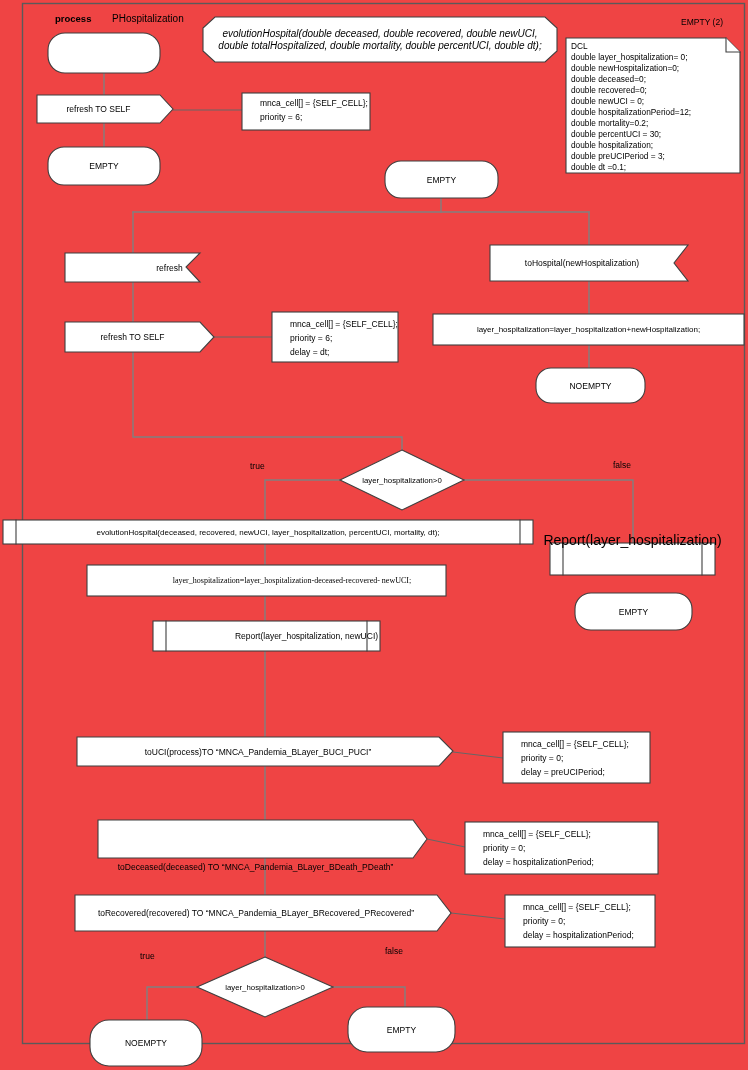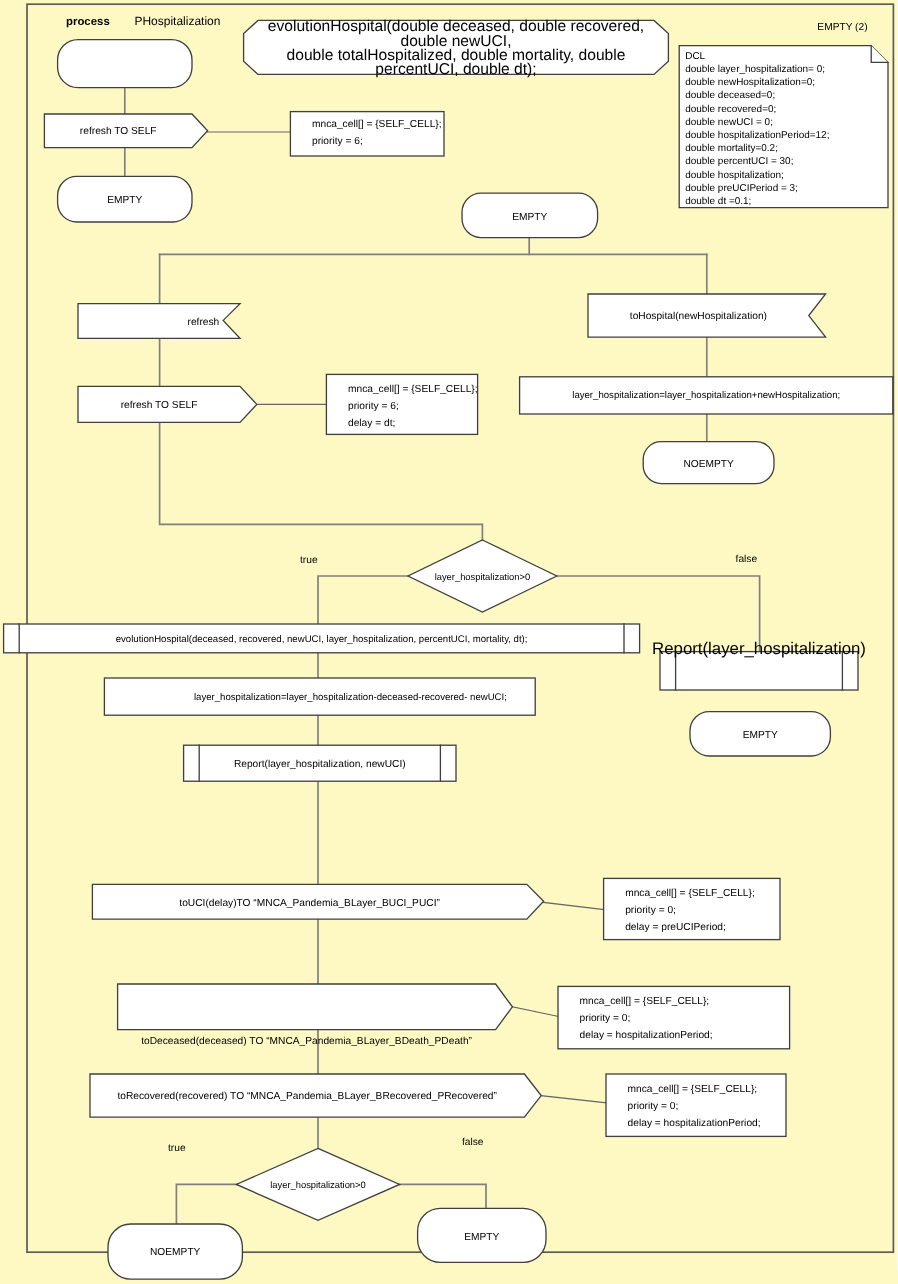--- a/index.html
+++ b/index.html
@@ -1,17 +1,17 @@
 <!DOCTYPE html>
 <html><head>
 <meta charset="utf-8">
 <style>
   html,body{margin:0;padding:0;background:#fff;}
   #canvas{
-    position:relative;width:748px;height:1070px;background:#fef9c3;
+    position:relative;width:748px;height:1070px;background:#ef4444;
     font-family:"Liberation Sans",sans-serif;color:#000;overflow:hidden;
   }
   #shapes{position:absolute;left:0;top:0;width:748px;height:1070px;}
   .txt{position:absolute;font-size:8.5px;color:#000;}
   .c{display:flex;align-items:center;justify-content:center;text-align:center;}
   .pre{white-space:pre-line;}
   .cm{line-height:14px;padding:3px 0 0 18px;white-space:pre-line;}
   .bold{font-weight:bold;}
   .small{font-size:8px;}
   .dcl{font-size:8.3px;line-height:11px;white-space:pre-line;}
@@ -106,21 +106,21 @@
 
       <rect x="90" y="1020" width="112" height="46" rx="19"></rect>
       <rect x="348" y="1007" width="107" height="45" rx="19"></rect>
     </g>
   </svg>
 
   <div class="txt bold" style="left:55px;top:13px;width:54px;font-size:9.5px;">process</div>
   <div class="txt" style="left:112px;top:13px;width:140px;font-size:10px;">PHospitalization</div>
   <div class="txt" style="left:638px;top:17px;width:85px;text-align:right;">EMPTY (2)</div>
 
-  <div class="txt c pre" style="left:203px;top:17px;width:354px;height:45px;font-size:13px;line-height:12px;">evolutionHospital(double deceased, double recovered, double newUCI,
+  <div class="txt c pre" style="left:203px;top:17px;width:354px;height:45px;font-size:10px;line-height:12px;font-style:italic;">evolutionHospital(double deceased, double recovered, double newUCI,
 double totalHospitalized, double mortality, double percentUCI, double dt);</div>
 
   <div class="txt dcl" style="left:571px;top:41px;width:166px;height:130px;">DCL
 double layer_hospitalization= 0;
 double newHospitalization=0;
 double deceased=0;
 double recovered=0;
 double newUCI = 0;
 double hospitalizationPeriod=12;
 double mortality=0.2;
@@ -144,27 +144,27 @@
 
   <div class="txt c small" style="left:433px;top:314px;width:311px;height:31px;">layer_hospitalization=layer_hospitalization+newHospitalization;</div>
   <div class="txt c" style="left:490px;top:245px;width:184px;height:36px;">toHospital(newHospitalization)</div>
   <div class="txt c" style="left:536px;top:368px;width:109px;height:35px;">NOEMPTY</div>
 
   <div class="txt c" style="left:340px;top:450px;width:124px;height:60px;font-size:7.8px;">layer_hospitalization&gt;0</div>
   <div class="txt" style="left:250px;top:461px;width:34px;">true</div>
   <div class="txt" style="left:613px;top:460px;width:38px;">false</div>
 
   <div class="txt c small" style="left:16px;top:520px;width:504px;height:24px;">evolutionHospital(deceased, recovered, newUCI, layer_hospitalization, percentUCI, mortality, dt);</div>
-  <div class="txt c small" style="left:87px;top:565px;width:410px;height:31px;">layer_hospitalization=layer_hospitalization-deceased-recovered- newUCI;</div>
-  <div class="txt c" style="left:166px;top:621px;width:201px;height:30px;">Report(layer_hospitalization, newUCI)</div>
+  <div class="txt c small" style="left:87px;top:565px;width:410px;height:31px;font-family:Liberation Serif, serif;">layer_hospitalization=layer_hospitalization-deceased-recovered- newUCI;</div>
+  <div class="txt c" style="left:166px;top:621px;width:201px;height:30px;padding-left:40px;">Report(layer_hospitalization, newUCI)</div>
 
   <div class="txt c" style="left:563px;top:524px;width:139px;height:32px;font-size:14px;">Report(layer_hospitalization)</div>
   <div class="txt c" style="left:575px;top:593px;width:117px;height:37px;">EMPTY</div>
 
-  <div class="txt c" style="left:77px;top:737px;width:362px;height:29px;">toUCI(delay)TO “MNCA_Pandemia_BLayer_BUCI_PUCI”</div>
+  <div class="txt c" style="left:77px;top:737px;width:362px;height:29px;">toUCI(process)TO “MNCA_Pandemia_BLayer_BUCI_PUCI”</div>
   <div class="txt cm" style="left:503px;top:734px;width:143px;height:47px;">mnca_cell[] = {SELF_CELL};
 priority = 0;
 delay = preUCIPeriod;</div>
 
   <div class="txt c" style="left:98px;top:848px;width:315px;height:38px;text-align:center;">toDeceased(deceased) TO “MNCA_Pandemia_BLayer_BDeath_PDeath”</div>
   <div class="txt cm" style="left:465px;top:824px;width:189px;height:48px;">mnca_cell[] = {SELF_CELL};
 priority = 0;
 delay = hospitalizationPeriod;</div>
 
   <div class="txt c" style="left:75px;top:895px;width:362px;height:36px;">toRecovered(recovered) TO “MNCA_Pandemia_BLayer_BRecovered_PRecovered”</div>

